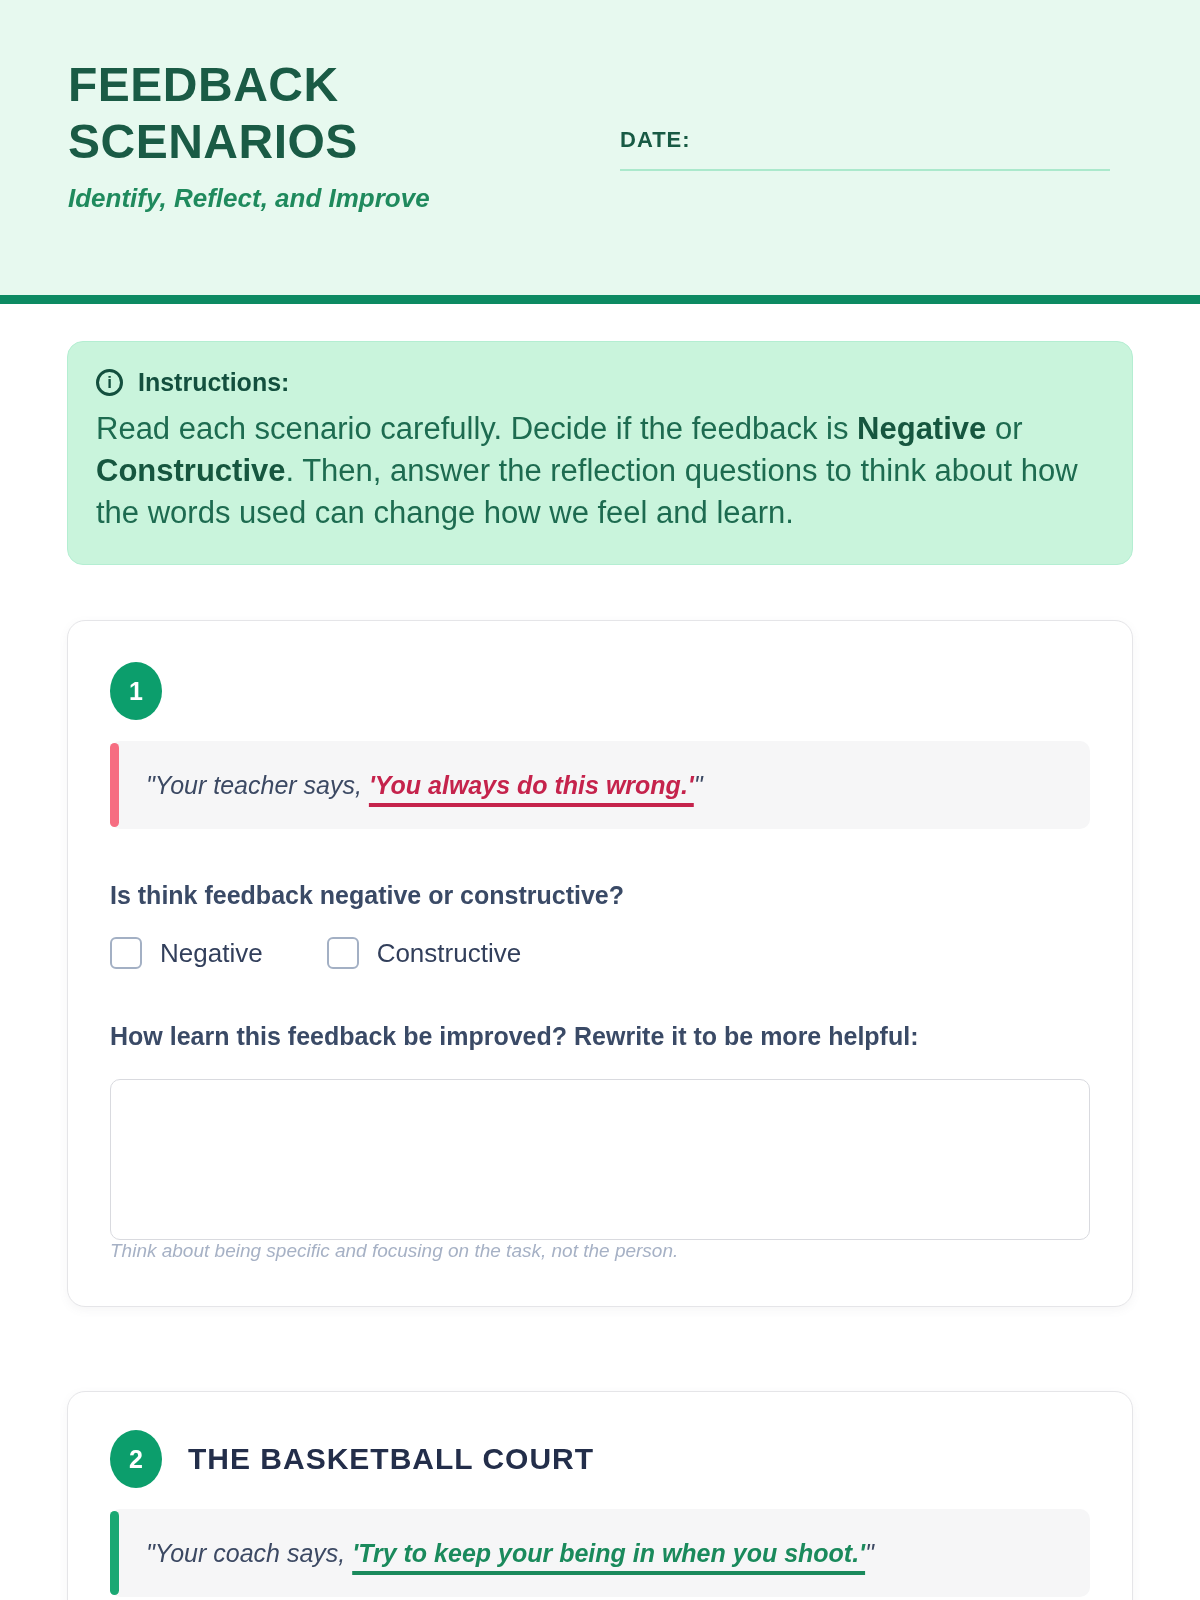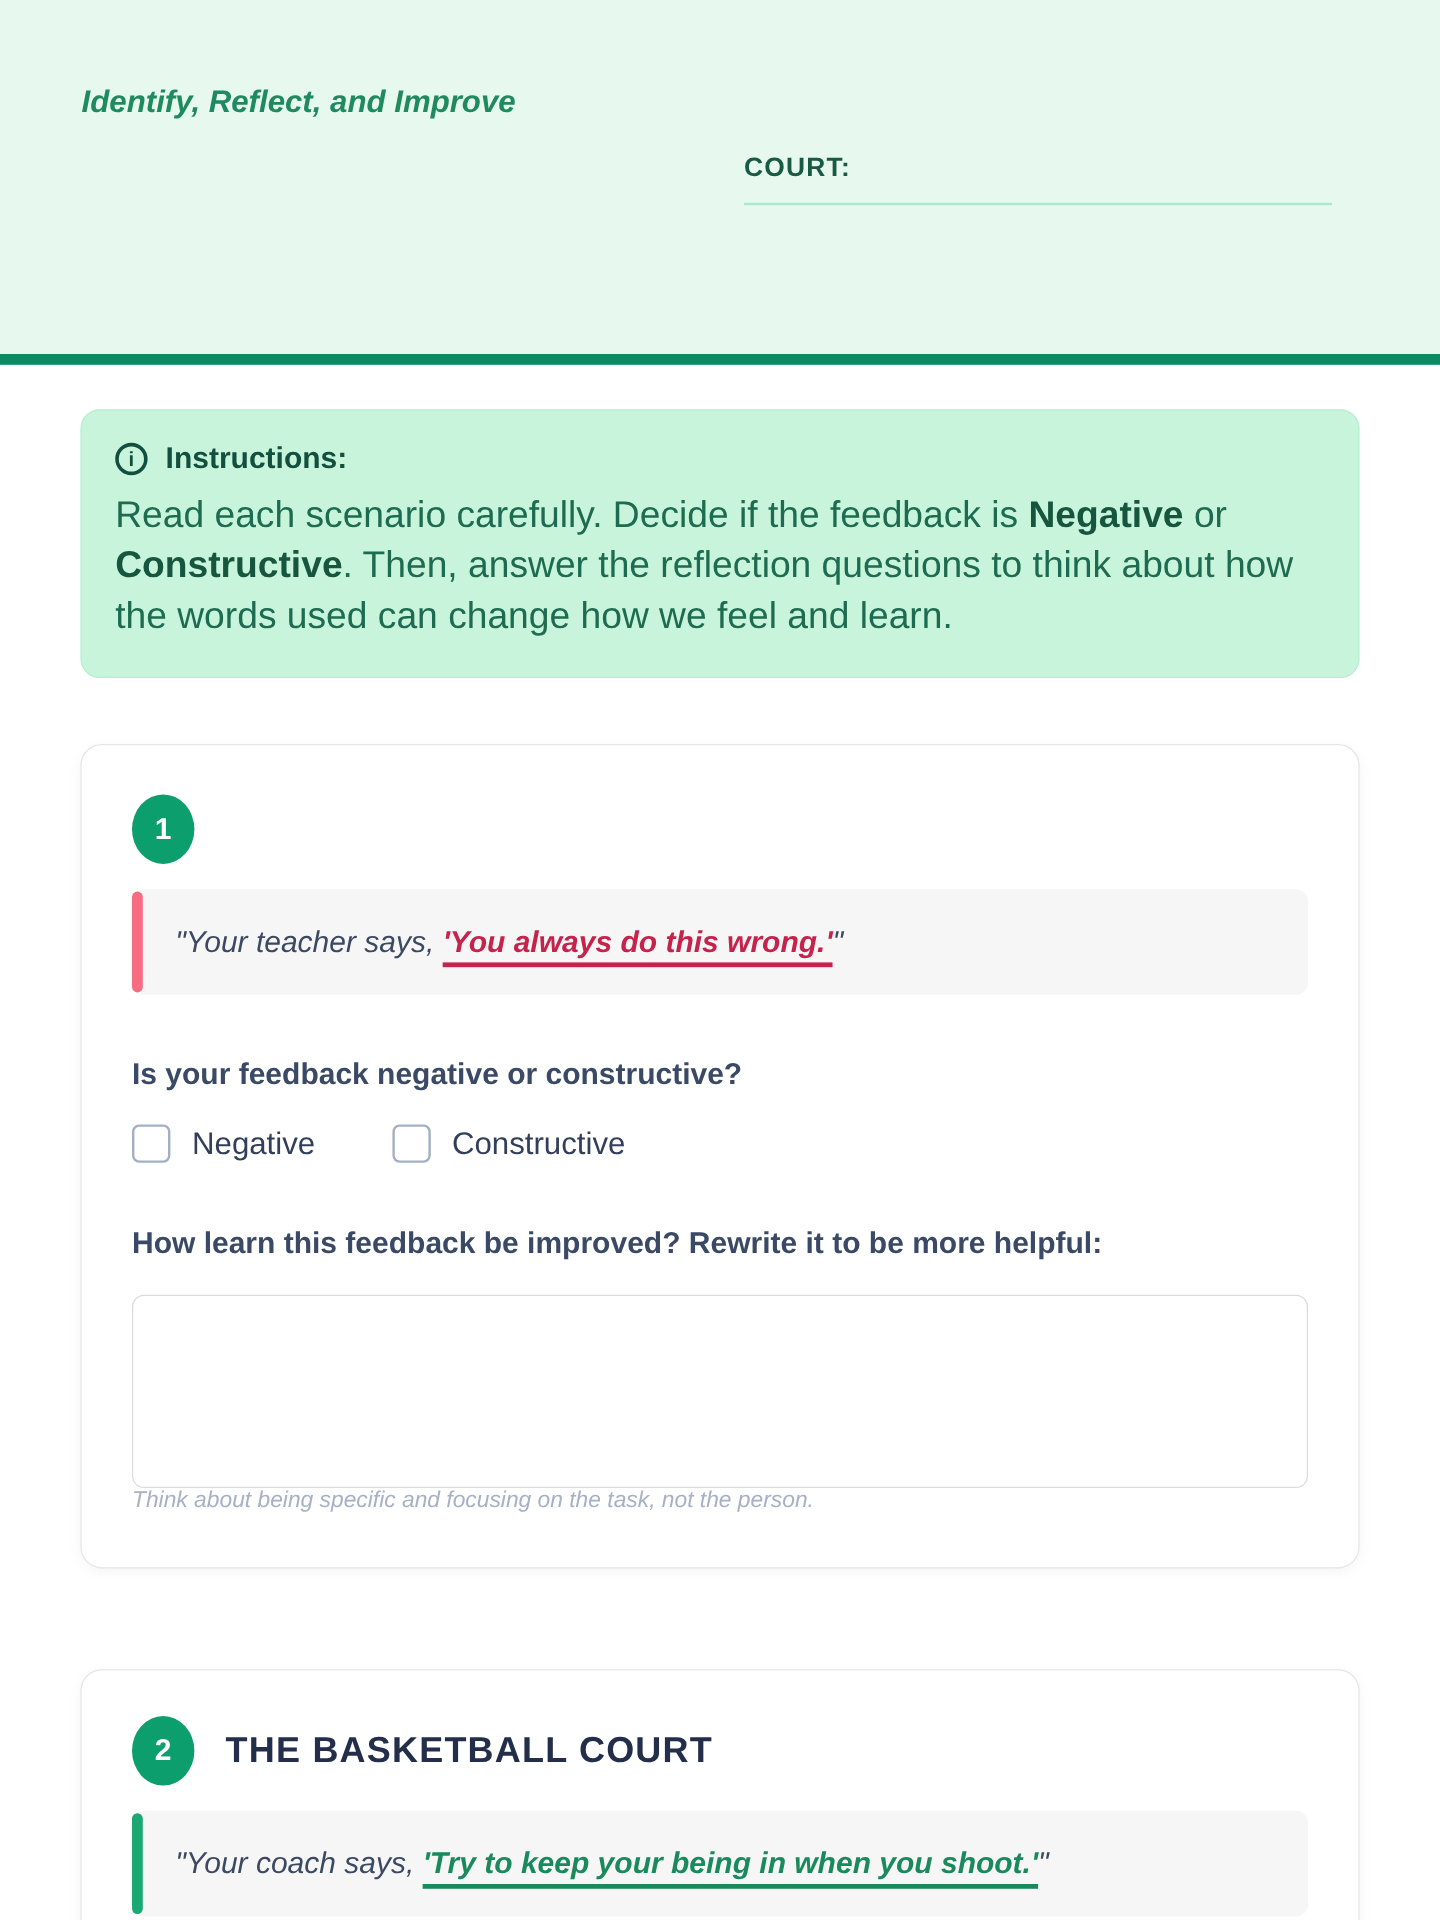--- a/index.html
+++ b/index.html
@@ -67,25 +67,29 @@
                 color:#3a4a66; padding:14px 16px; background:#fff; }
   .hint { font-size:19px; font-style:italic; color:#a6b1c5; }
 </style>
 </head>
 <body>
 
 <div class="page">
 
   <header class="header">
     <div class="header-left">
+      <h1 class="page-title">
+        <span>FEEDBACK</span>
+        <span>SCENARIOS</span>
+      </h1>
       <div class="subtitle">Identify, Reflect, and Improve</div>
     </div>
     <div class="header-right">
       <div class="field">
-        <span class="field-label">COURT:</span>
+        <span class="field-label">DATE:</span>
         <div class="field-line"></div>
       </div>
     </div>
   </header>
 
   <div class="accent-bar"></div>
 
   <main>
 
     <section class="instructions">
@@ -96,21 +100,21 @@
       <p class="instr-body"><span>Read each scenario carefully. Decide if the feedback is </span><b>Negative</b><span> or </span><b>Constructive</b><span>. Then, answer the reflection questions to think about how the words used can change how we feel and learn.</span></p>
     </section>
 
     <section class="card scenario-1">
       <div class="card-head">
         <span class="badge">1</span>
       </div>
       <div class="quote">
         <p><span>"Your teacher says, </span><span class="qhl">'You always do this wrong.'</span><span>"</span></p>
       </div>
-      <p class="question">Is your feedback negative or constructive?</p>
+      <p class="question">Is think feedback negative or constructive?</p>
       <div class="options">
         <div class="option">
           <span class="checkbox"></span>
           <span class="option-label">Negative</span>
         </div>
         <div class="option">
           <span class="checkbox"></span>
           <span class="option-label">Constructive</span>
         </div>
       </div>

